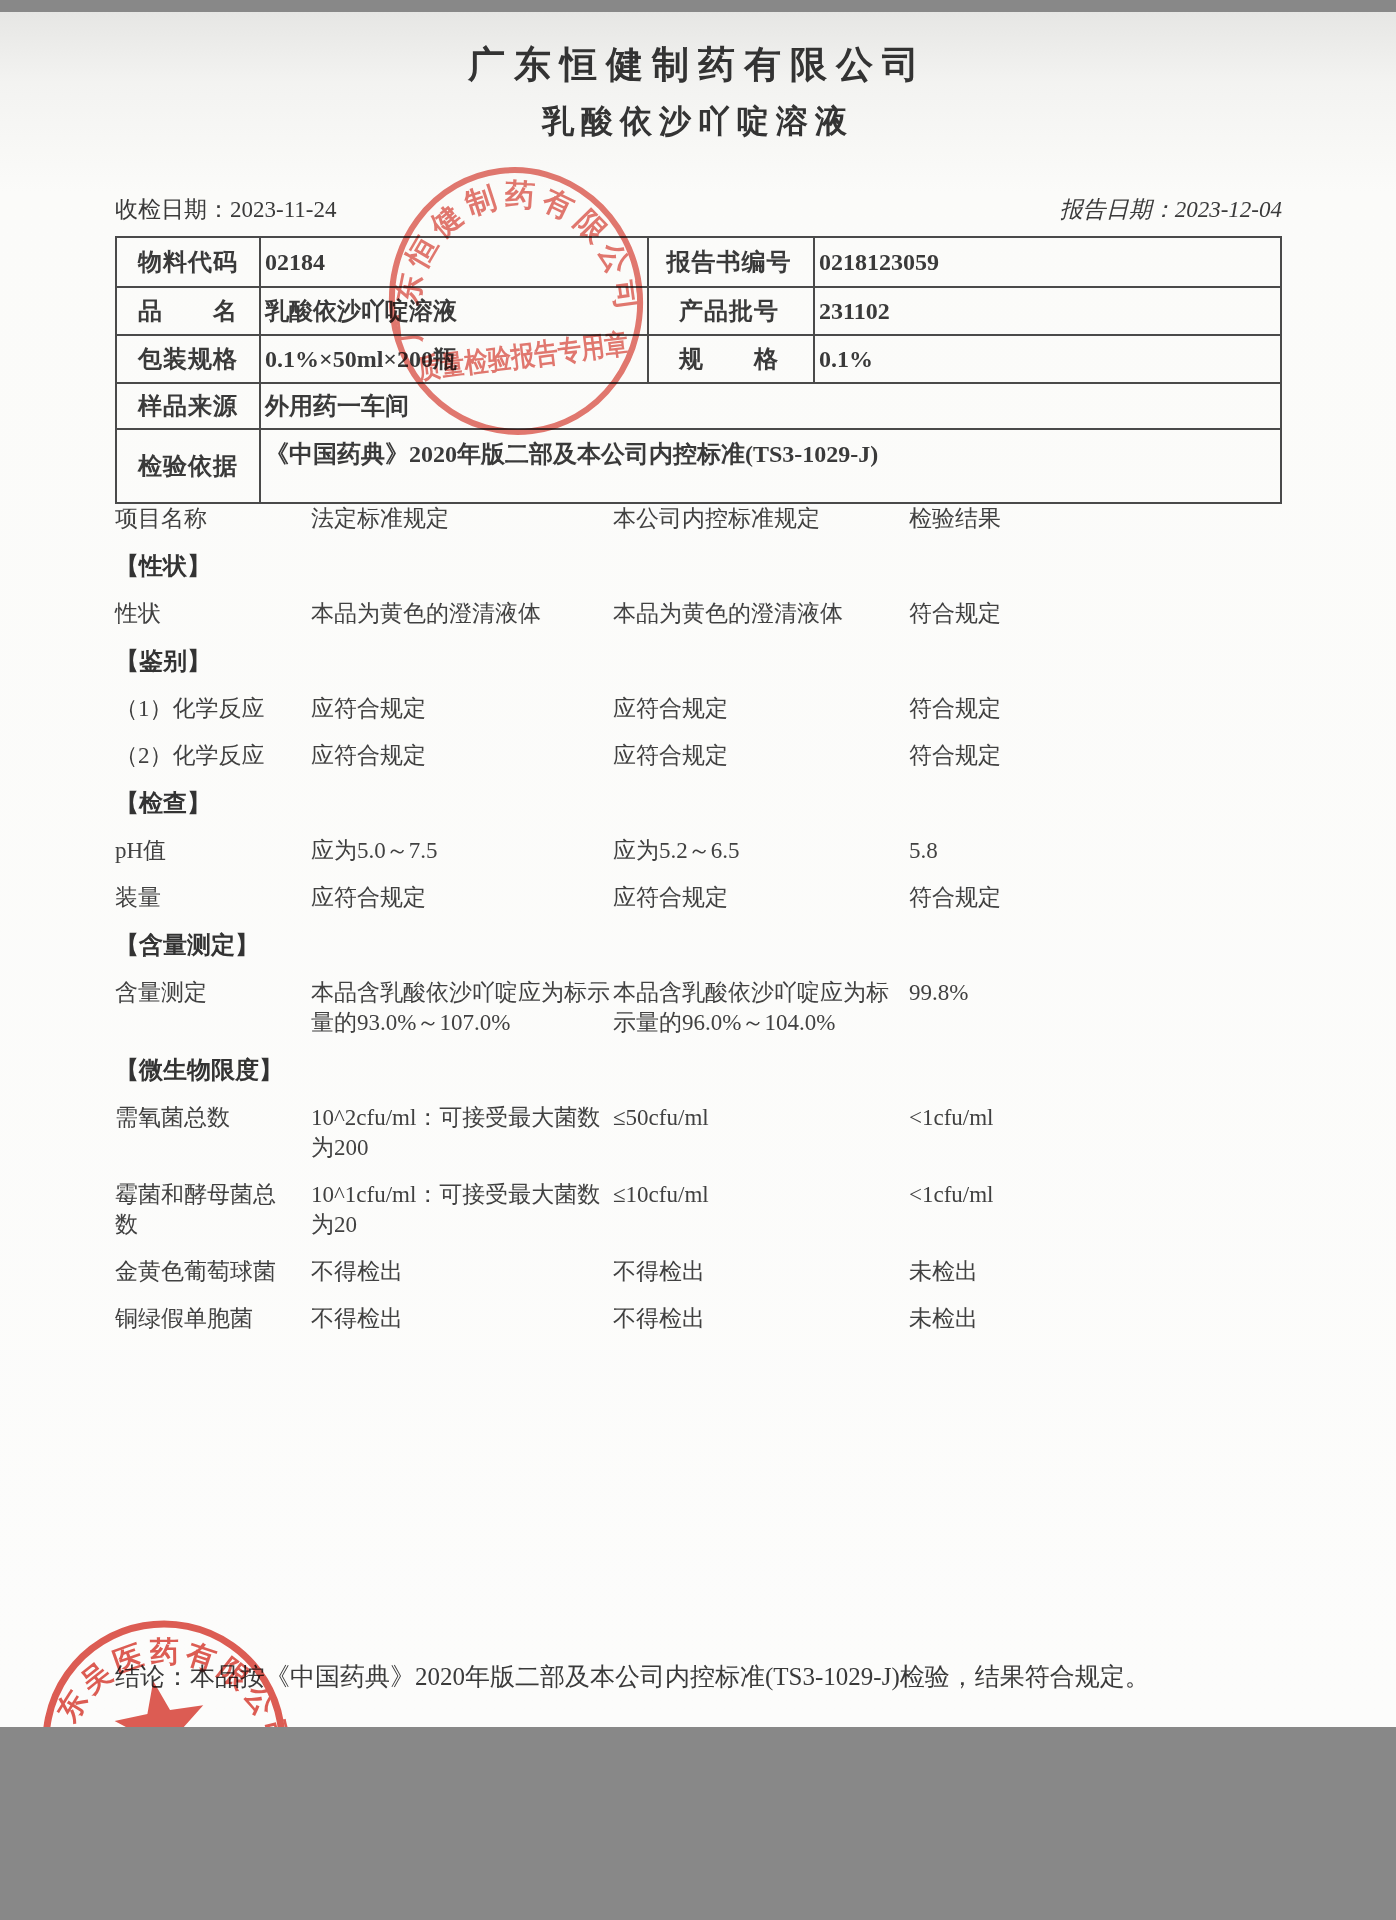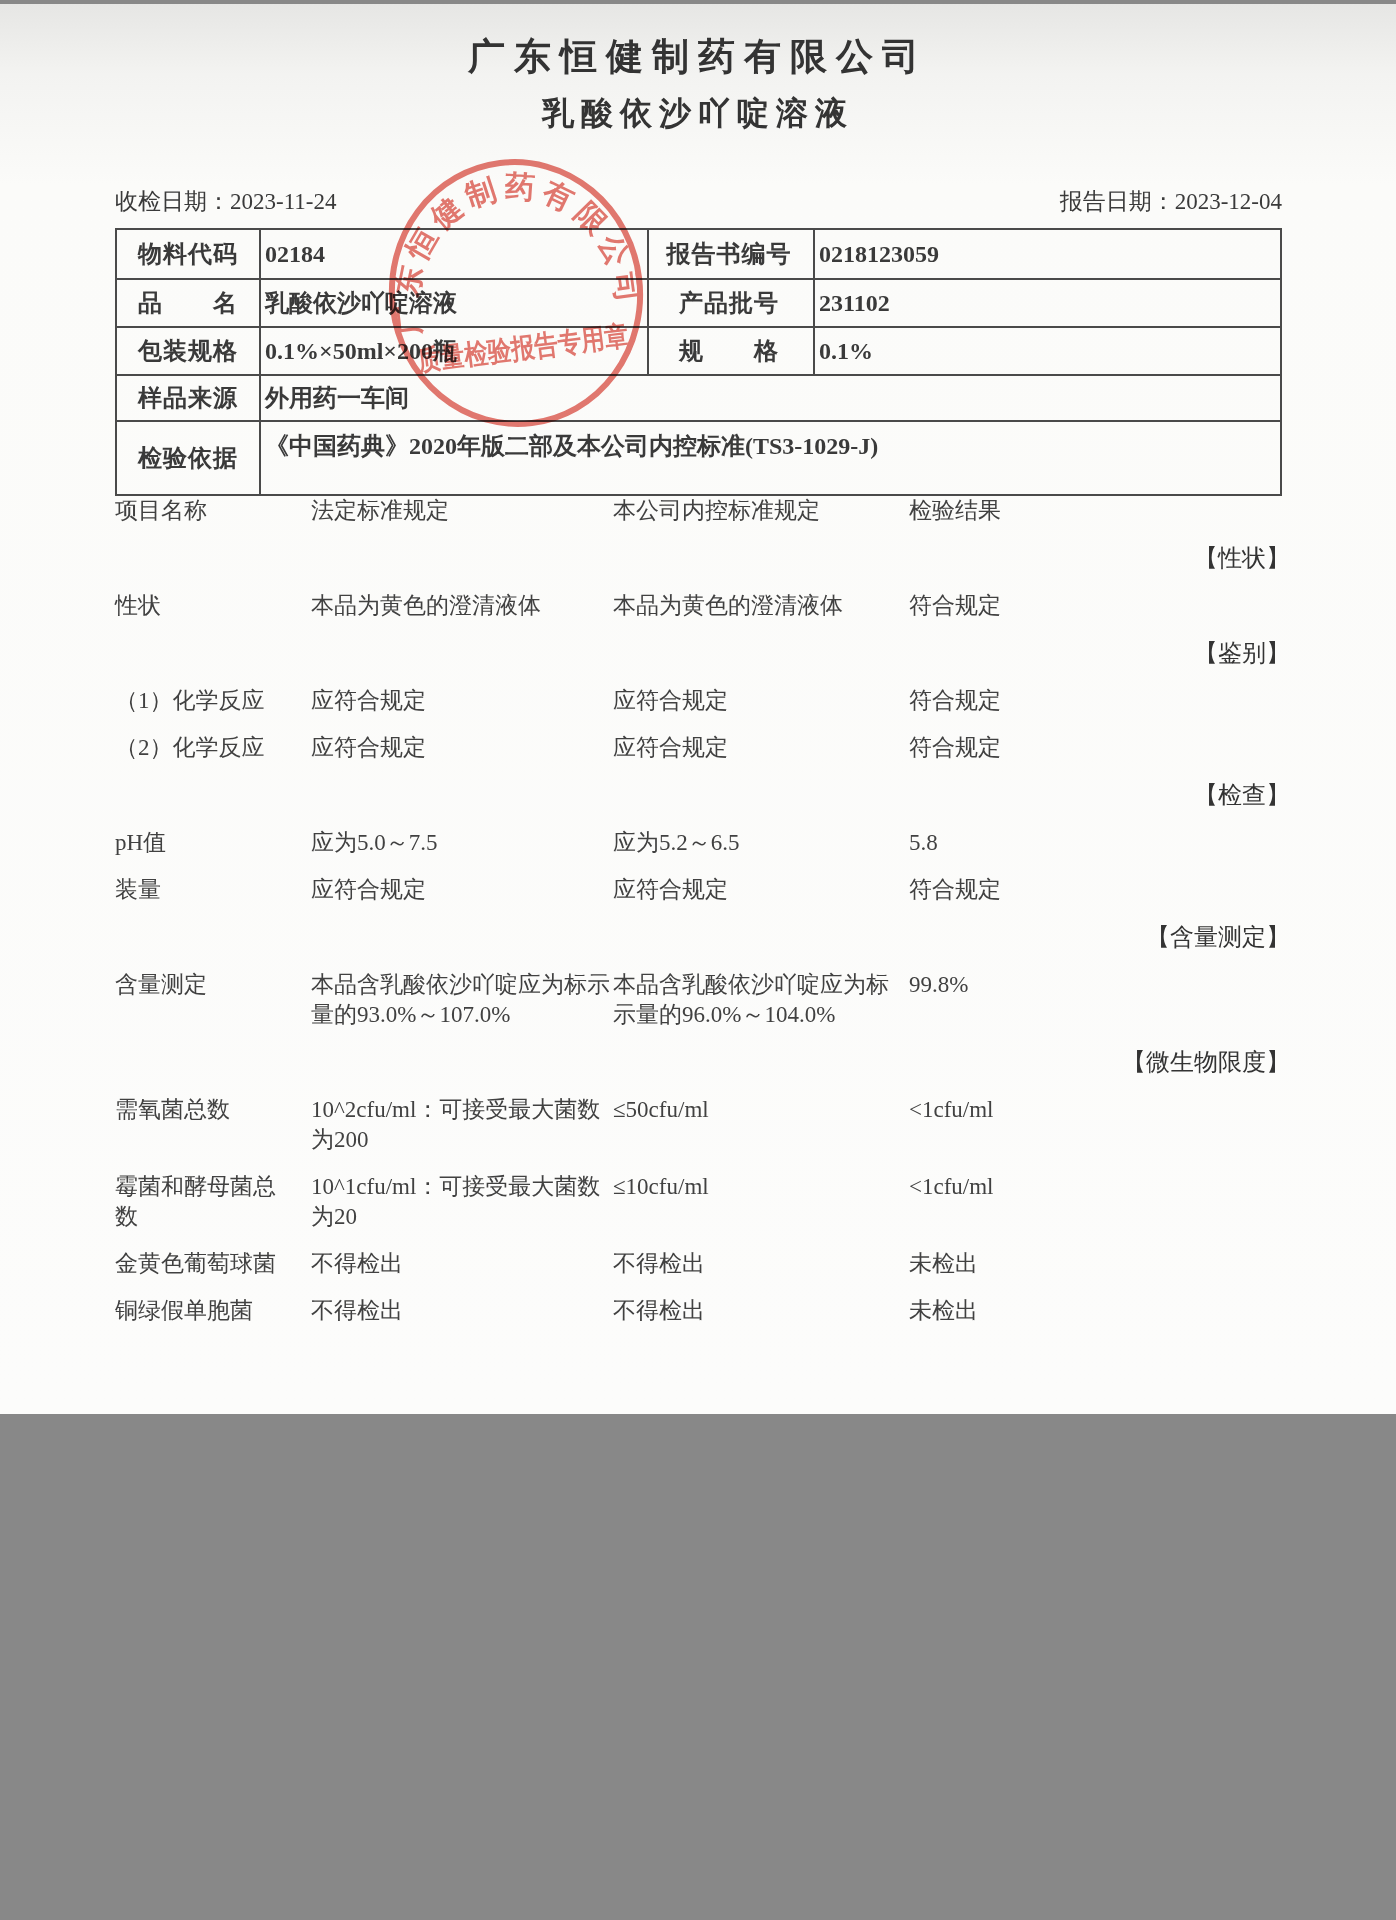--- a/index.html
+++ b/index.html
@@ -1,32 +1,32 @@
 <!DOCTYPE html>
 <html><head>
 <meta charset="utf-8">
 <style>
   html,body{margin:0;padding:0;}
   body{background:#888; font-family:"Liberation Serif", serif;}
   .page{
-    position:relative; width:1396px; height:1410px; margin:4px auto;
+    position:relative; width:1396px; height:1715px; margin:12px auto;
     background:linear-gradient(180deg,#e6e6e4 0px,#f3f3f1 70px,#fbfbf9 180px,#fcfcfb 100%);
     color:#3c3c3c; overflow:hidden;
   }
   .title{
     position:absolute; top:28px; left:0; width:100%; text-align:center;
     font-size:37px; letter-spacing:9px; font-weight:600; color:#333;
   }
   .subtitle{
     position:absolute; top:88px; left:0; width:100%; text-align:center;
     font-size:32px; letter-spacing:7px; font-weight:600; color:#343434;
   }
   .dates{position:absolute; top:182px; left:115px; width:1167px; font-size:23px; color:#3a3a3a;}
   .date-left{position:absolute; left:0; top:0;}
-  .date-right{position:absolute; right:0; top:0;}
+  .date-right{position:absolute; right:0; top:0;font-style:italic;}
 
   
   .info-table{
     position:absolute; left:115px; top:224px; width:1167px;
     border:2px solid #4a4a4a; box-sizing:border-box;
     display:grid; grid-template-columns:142px 388px 166px 1fr;
     grid-template-rows:48px 48px 48px 46px 74px;
     font-size:24px; color:#3a3a3a;font-weight:bold;
   }
   .cell{display:flex; align-items:center; box-sizing:border-box; padding:0 8px; overflow:hidden; white-space:nowrap;}
@@ -34,21 +34,21 @@
   .val{border-left:2px solid #4a4a4a; padding-left:4px;}
   .bt{border-top:2px solid #4a4a4a;}
   .span3{grid-column:2 / 5;text-align:right;}
   .basis-cell{align-items:flex-start; padding-top:8px;}
 
   
   .results{position:absolute; left:115px; top:492px; width:1175px; font-size:23px; color:#414141;}
   .rrow{display:grid; grid-template-columns:196px 302px 296px 1fr; column-gap:0; margin-bottom:17px; line-height:30px;}
   .rrow .c1{padding-right:34px;}
   .rhead{font-size:23px; margin-bottom:17px; line-height:30px;}
-  .sect{font-size:24px; font-weight:400; color:#333; margin:8px 0 18px 0; line-height:30px;text-align:right;}
+  .sect{font-size:24px; font-weight:700; color:#333; margin:8px 0 18px 0; line-height:30px;}
 
   
   .conclusion{
     position:absolute; left:115px; top:1645px; width:1075px;
     font-size:25px; line-height:39px; color:#3a3a3a;
     padding-left:102px; text-indent:-102px;
   }
 
   
   .sig-label{position:absolute; font-size:24px; color:#3d3d3d;}

